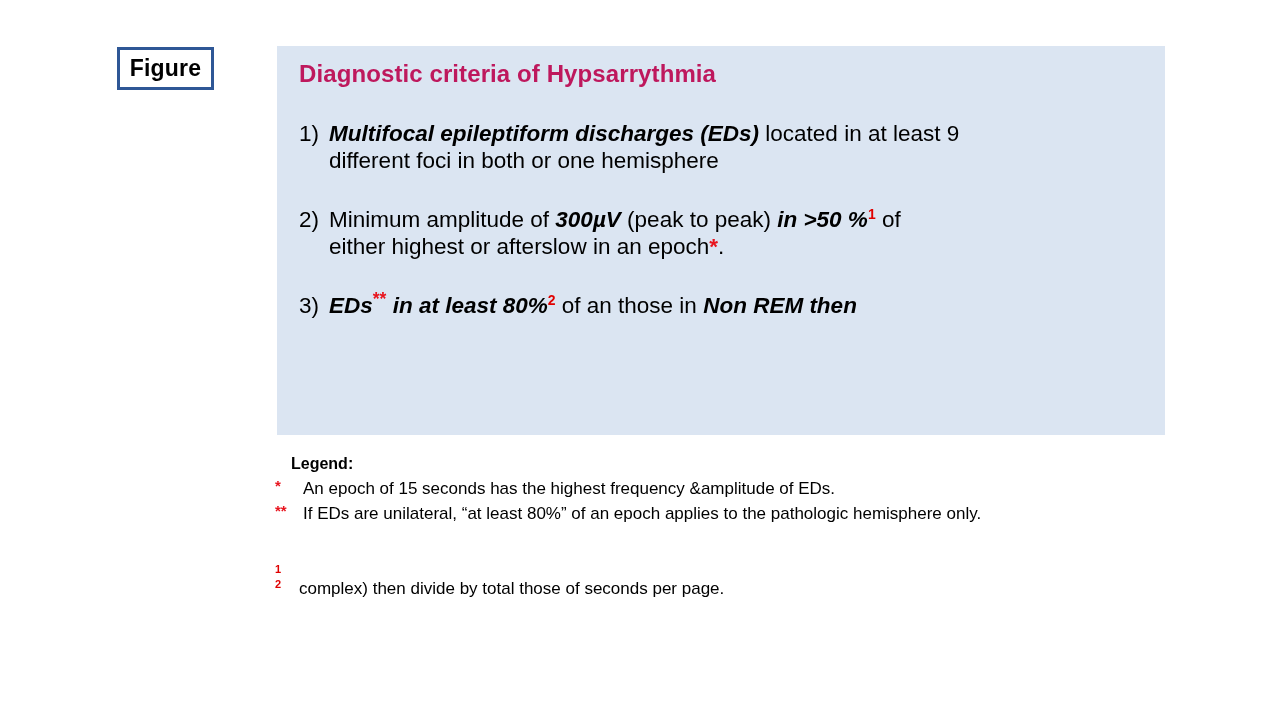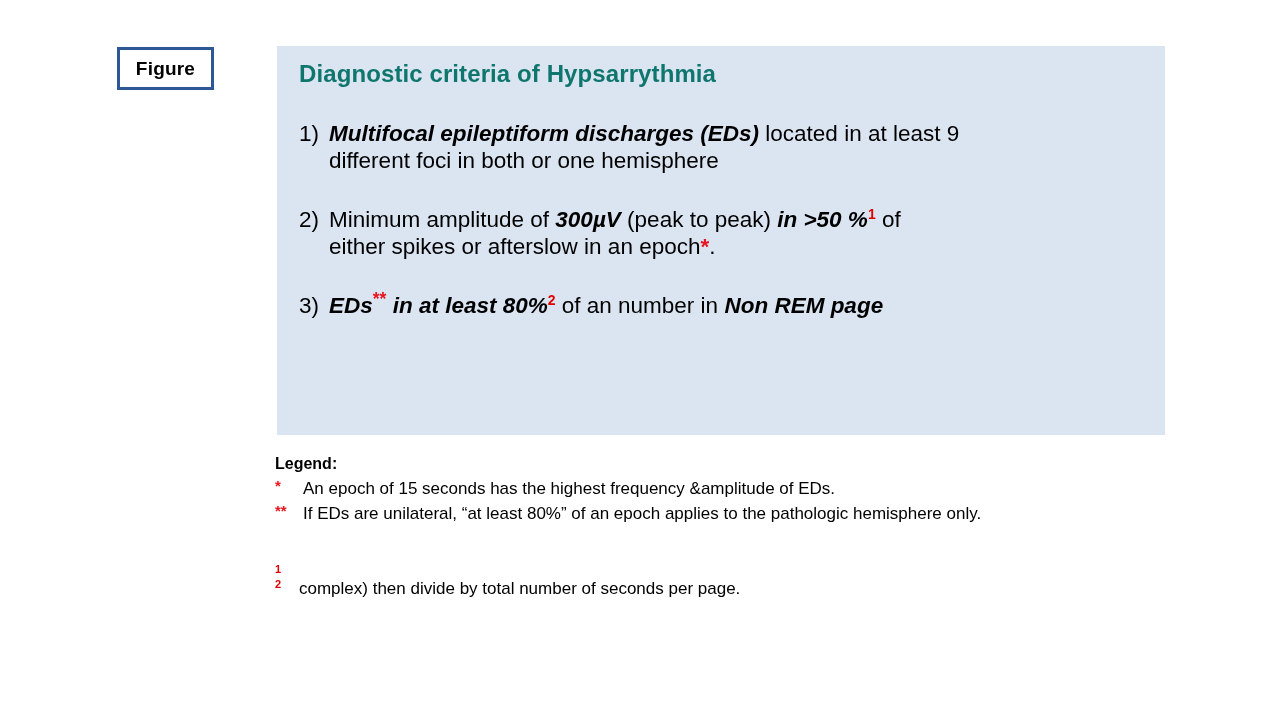--- a/index.html
+++ b/index.html
@@ -24,42 +24,42 @@
     width: 97px;
     height: 43px;
     border: 3px solid #2e5796;
     background: #ffffff;
     box-sizing: border-box;
     display: flex;
     align-items: center;
     justify-content: center;
   }
   .figure-box .figure-label {
-    font-size: 19px;
+    font-size: 23px;
     font-weight: bold;
     color: #000000;
     letter-spacing: 0.2px;
   }
 
   
   .criteria-panel {
     position: absolute;
     left: 277px;
     top: 46px;
     width: 888px;
     height: 389px;
     background: #dbe5f2;
     box-sizing: border-box;
     padding: 14px 22px 0 12px;
   }
 
   .panel-title {
     font-size: 24px;
     font-weight: bold;
-    color: #0f766e;
+    color: #be185d;
     margin: 0 0 6px 0;
     padding-left: 10px;
     letter-spacing: 0.1px;
   }
 
   .criteria-list {
     margin: 0;
     padding: 0;
     list-style: none;
   }
@@ -107,21 +107,21 @@
   .legend-block {
     position: absolute;
     left: 275px;
     top: 455px;
     width: 930px;
     color: #000000;
   }
   .legend-title {
     font-size: 16px;
     font-weight: bold;
-    margin: 0 0 4px 0;
+    margin: 0 0 4px 16px;
   }
   .legend-row {
     display: flex;
     align-items: flex-start;
     font-size: 17px;
     line-height: 1.45;
     margin: 0;
   }
   .legend-row .legend-mark {
     flex: 0 0 auto;
@@ -186,28 +186,28 @@
       <span class="body">
         <b>Multifocal epileptiform discharges (EDs)</b><span> located in at least 9</span><br>
         <span>different foci in both or one hemisphere</span>
       </span>
     </li>
 
     <li class="criteria-item">
       <span class="marker">2)</span>
       <span class="body">
         <span>Minimum amplitude of </span><b>300µV</b><span> (peak to peak) </span><b>in &gt;50 %</b><span class="sup-red">1</span><span> of</span><br>
-        <span>either spikes or afterslow in an epoch</span><span class="ast-red">*</span><span>.</span>
+        <span>either highest or afterslow in an epoch</span><span class="ast-red">*</span><span>.</span>
       </span>
     </li>
 
     <li class="criteria-item">
       <span class="marker">3)</span>
       <span class="body">
-        <b>EDs</b><span class="ast-red-sup">**</span><b> in at least 80%</b><span class="sup-red">2</span><span> of an number in </span><b>Non REM page</b>
+        <b>EDs</b><span class="ast-red-sup">**</span><b> in at least 80%</b><span class="sup-red">2</span><span> of an those in </span><b>Non REM then</b>
       </span>
     </li>
 
   </ul>
 </div>
 
 <div class="legend-block">
   <div class="legend-title">Legend:</div>
 
   <div class="legend-row">
@@ -225,17 +225,17 @@
 
   <div class="footnote">
     <span class="fn-mark">1</span>
     <span class="fn-text">
     </span>
   </div>
 
   <div class="footnote">
     <span class="fn-mark">2</span>
     <span class="fn-text">
-      <span class="fn-line2">complex) then divide by total number of seconds per page.</span>
+      <span class="fn-line2">complex) then divide by total those of seconds per page.</span>
     </span>
   </div>
 
 </div>
 
 </body></html>

